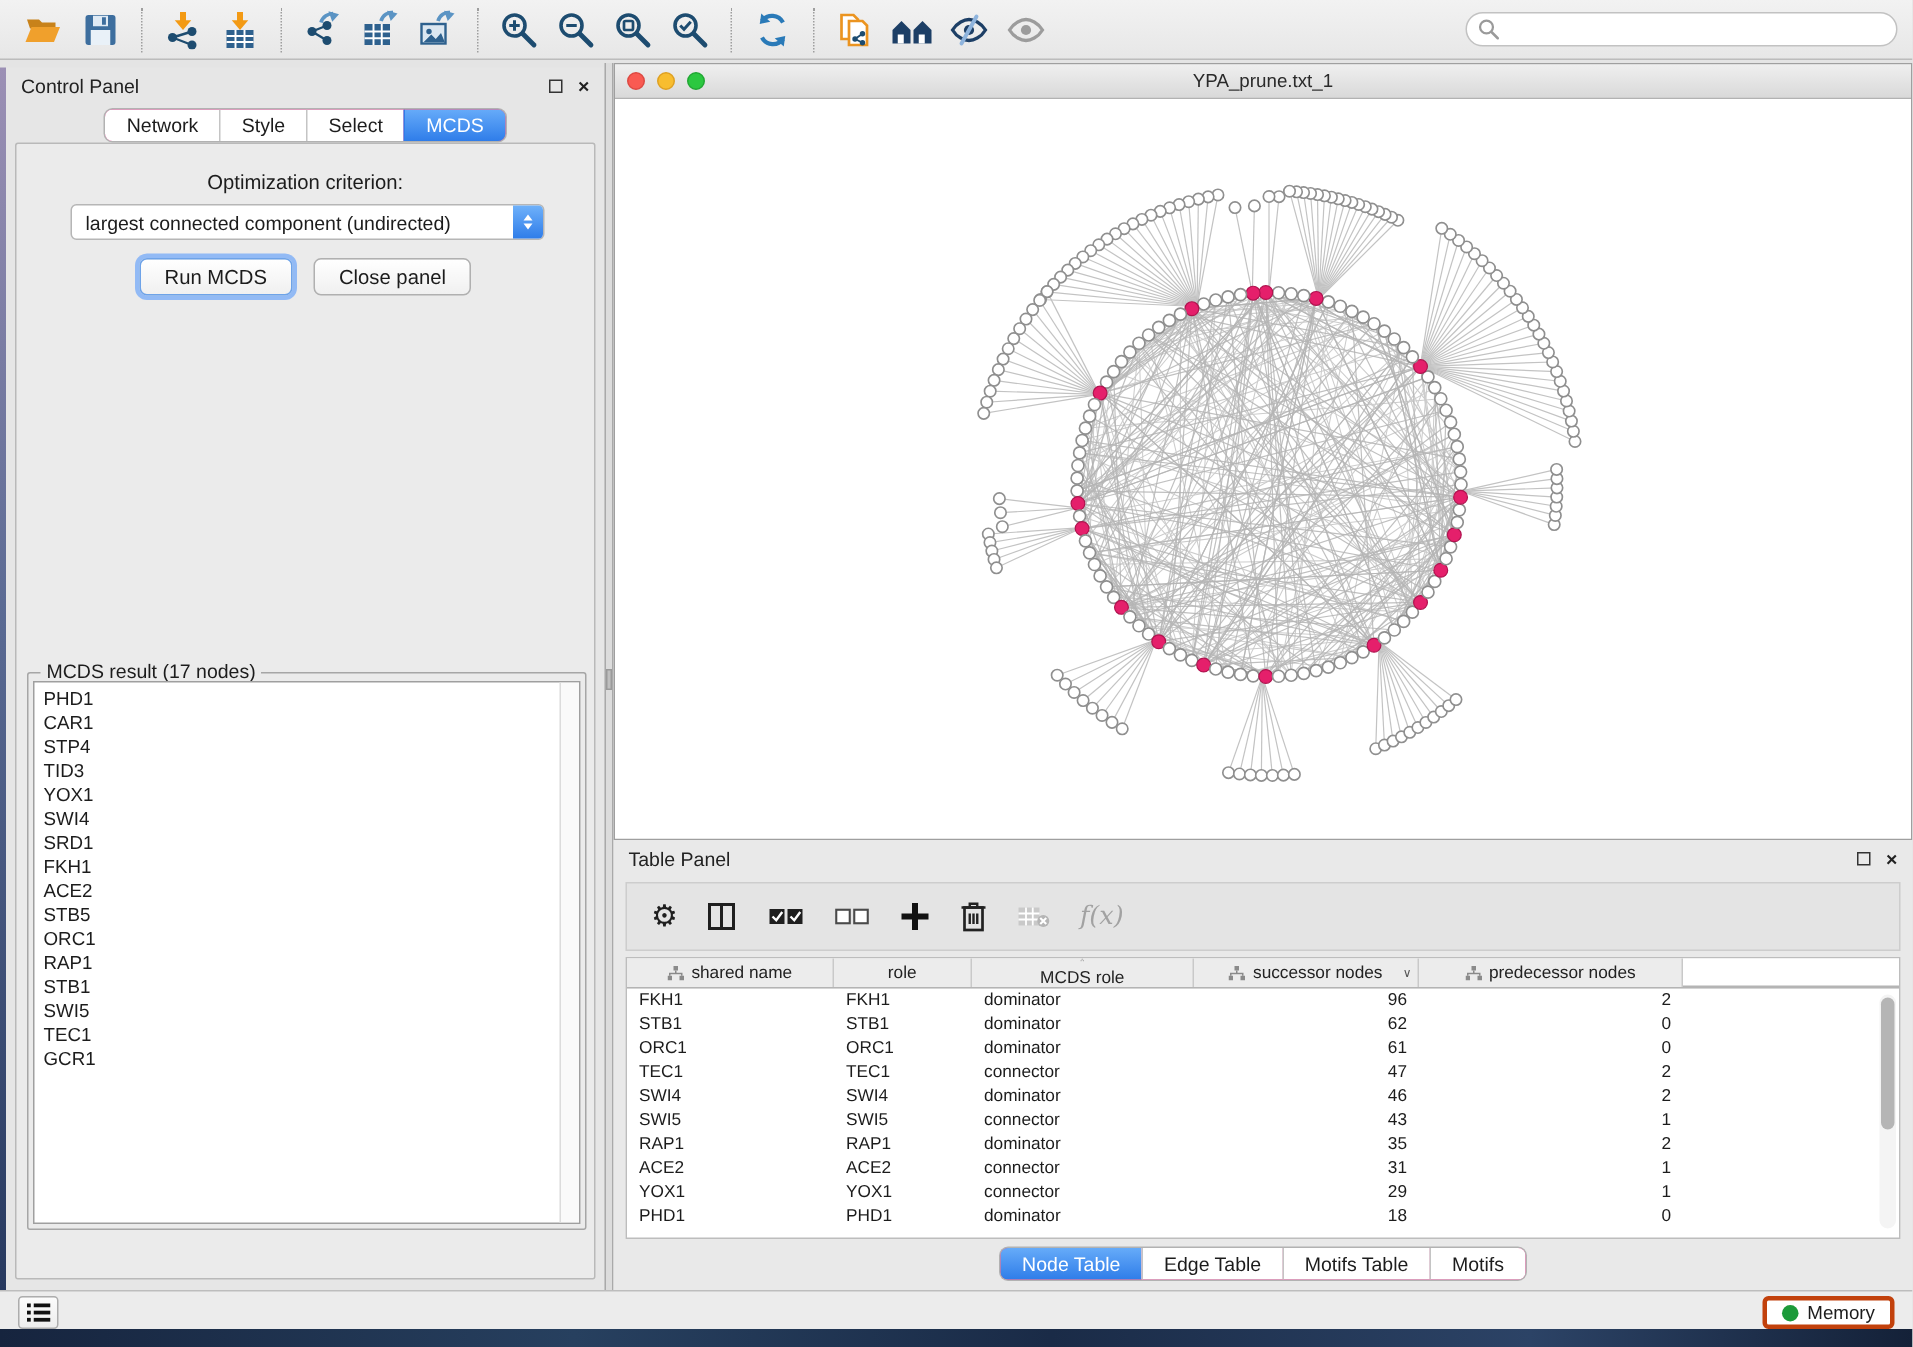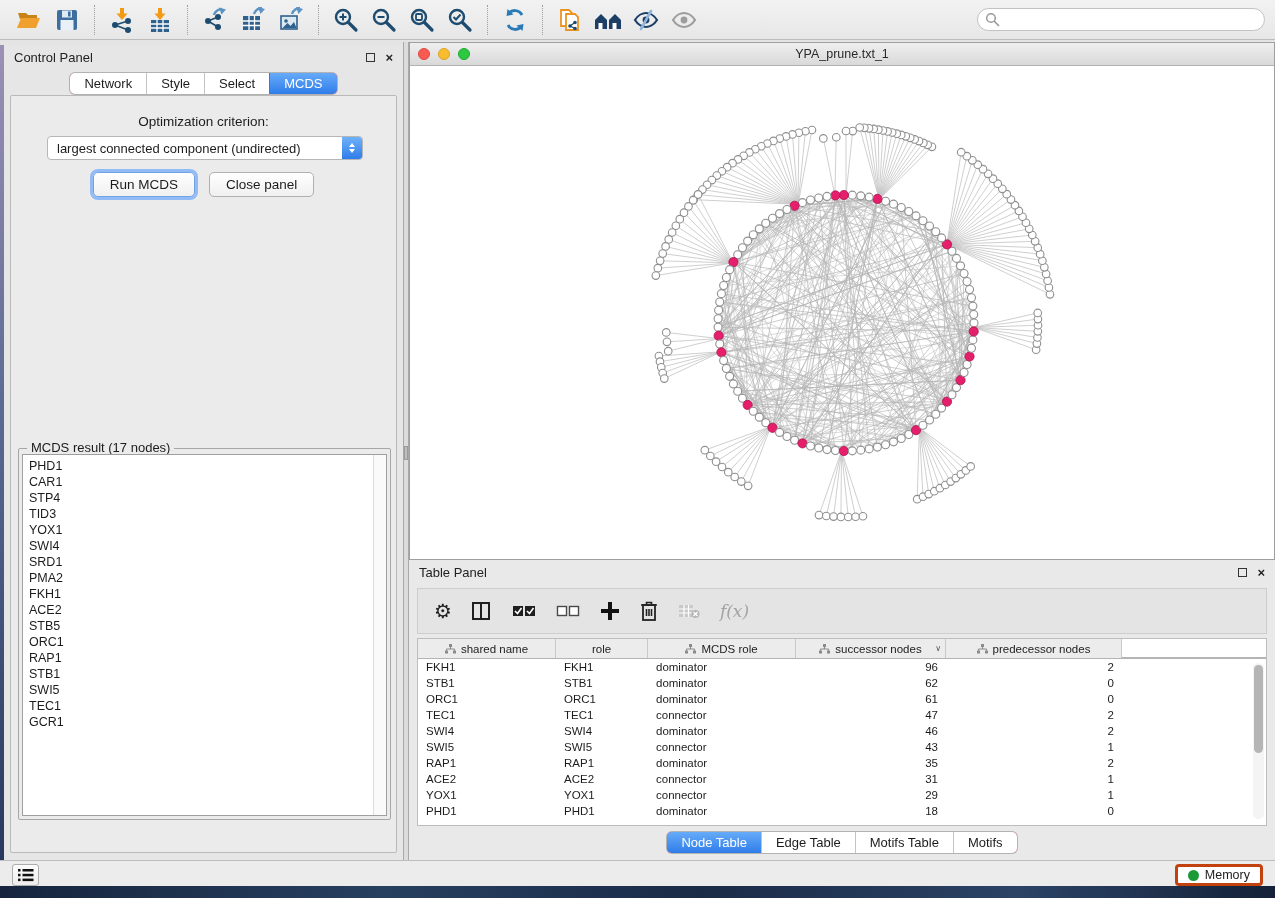--- a/index.html
+++ b/index.html
@@ -287,21 +287,20 @@
       <div id="result-legend">MCDS result (17 nodes)</div>
       <div id="result-list">
         <div id="result-items">
             <div>PHD1</div>
             <div>CAR1</div>
             <div>STP4</div>
             <div>TID3</div>
             <div>YOX1</div>
             <div>SWI4</div>
             <div>SRD1</div>
-            <div>PMA2</div>
             <div>FKH1</div>
             <div>ACE2</div>
             <div>STB5</div>
             <div>ORC1</div>
             <div>RAP1</div>
             <div>STB1</div>
             <div>SWI5</div>
             <div>TEC1</div>
             <div>GCR1</div>
           </div>
@@ -1055,21 +1054,21 @@
             <rect x="4" y="0" width="3" height="3" fill="#8a8a8a"></rect>
             <rect x="0" y="6.5" width="3" height="3" fill="#8a8a8a"></rect>
             <rect x="8" y="6.5" width="3" height="3" fill="#8a8a8a"></rect>
             <path d="M5.5 3v2M1.5 6.5V5h8v1.5" stroke="#8a8a8a" fill="none"></path>
           </svg>
           <span>shared name</span>
         </div>
         <div class="th" style="width: 92px;">
           <span>role</span>
         </div>
-        <div class="th" style="width: 148px;">
+        <div class="th" style="width: 148px; flex-direction: column;">
           <svg width="11" height="10" viewBox="0 0 11 10">
             <rect x="4" y="0" width="3" height="3" fill="#8a8a8a"></rect>
             <rect x="0" y="6.5" width="3" height="3" fill="#8a8a8a"></rect>
             <rect x="8" y="6.5" width="3" height="3" fill="#8a8a8a"></rect>
             <path d="M5.5 3v2M1.5 6.5V5h8v1.5" stroke="#8a8a8a" fill="none"></path>
           </svg>
           <span>MCDS role</span>
         </div>
         <div class="th" style="width: 150px;">
           <svg width="11" height="10" viewBox="0 0 11 10">

